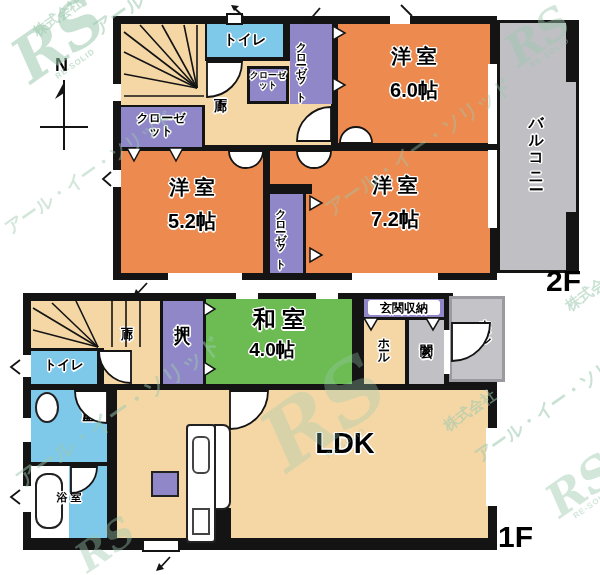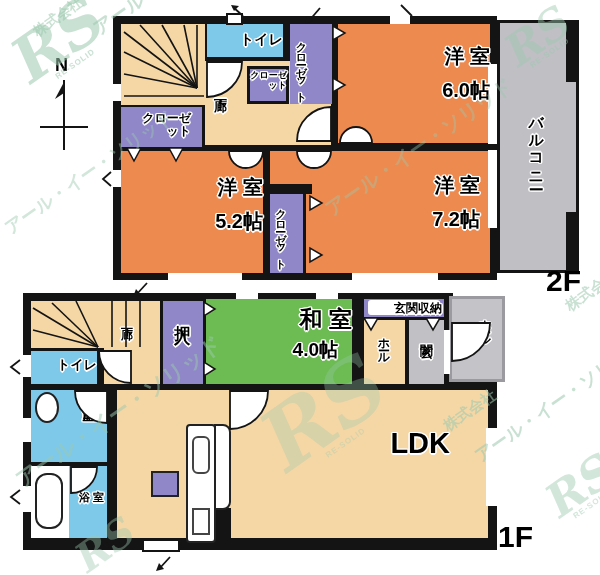--- a/index.html
+++ b/index.html
@@ -3,21 +3,21 @@
 <meta charset="utf-8">
 <style>
   html,body{margin:0;padding:0;background:#fff;}
   #stage{position:relative;width:600px;height:575px;background:#ffffff;overflow:hidden;
          font-family:"Liberation Sans","DejaVu Sans",sans-serif;}
   .abs{position:absolute;box-sizing:border-box;}
   .room{position:absolute;box-sizing:border-box;}
   .lbl{position:absolute;font-weight:bold;color:#000;line-height:1.08;white-space:pre;
        text-shadow:-1.5px 0 #fff,1.5px 0 #fff,0 -1.5px #fff,0 1.5px #fff,
                    -1px -1px #fff,1px 1px #fff,-1px 1px #fff,1px -1px #fff;}
-  .ctr{text-align:right;}
+  .ctr{text-align:center;}
   .vtxt{writing-mode:vertical-rl;}
   .wm{position:absolute;color:#9cc9ae;opacity:.55;font-weight:bold;
       transform:rotate(-35deg);transform-origin:left top;pointer-events:none;white-space:nowrap;z-index:50;}
   .wm-logo{font-family:"DejaVu Serif","Liberation Serif",serif;font-style:italic;font-weight:bold;
            line-height:.85;text-align:center;}
   .wm-sub{display:block;font-size:8px;letter-spacing:1px;font-family:"Liberation Sans",sans-serif;font-style:normal;}
   .floorlbl{position:absolute;font-weight:900;color:#000;font-size:30px;z-index:40;}
   svg{position:absolute;left:0;top:0;pointer-events:none;z-index:30;}
 </style>
 </head>

